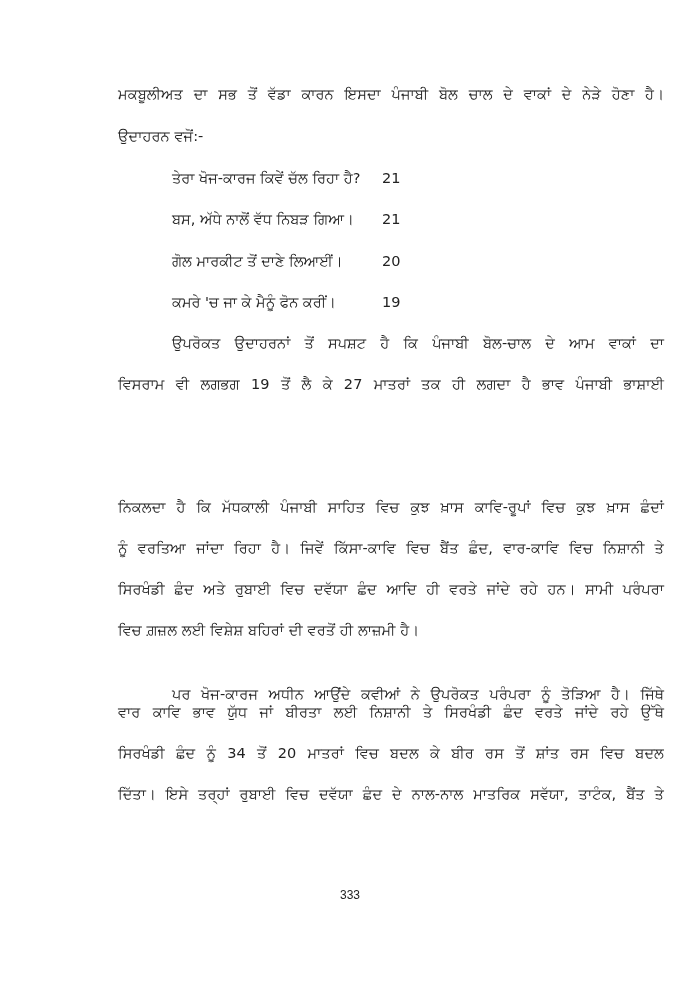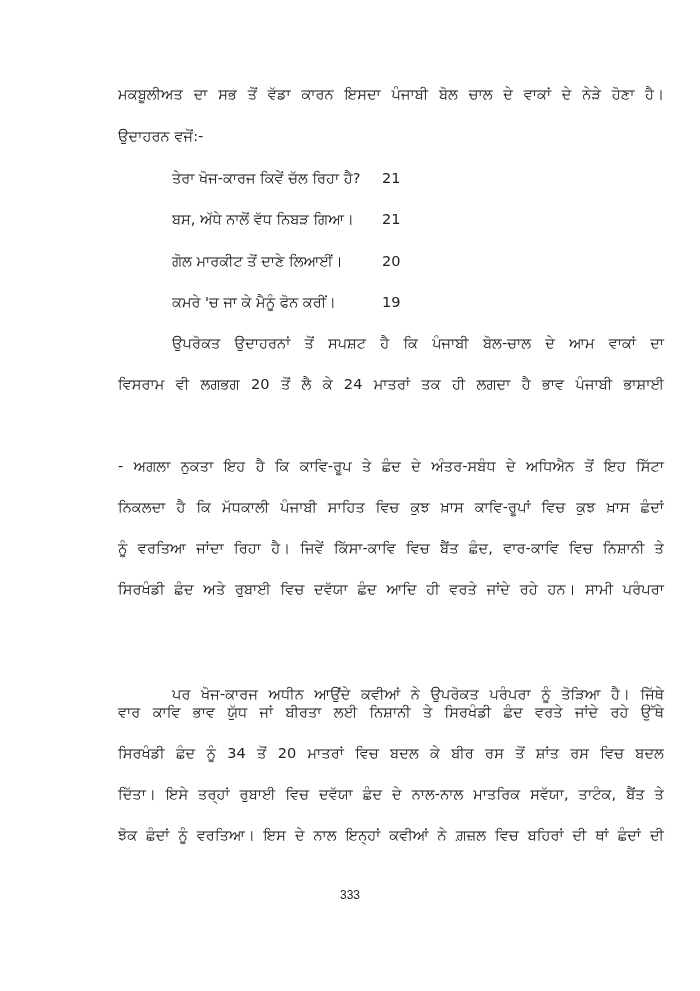--- a/index.html
+++ b/index.html
@@ -34,27 +34,26 @@
       <span class="ex" style="top:253px;">ਗੋਲ ਮਾਰਕੀਟ ਤੋਂ ਦਾਣੇ ਲਿਆਈਂ।</span>
       <span class="exnum" style="top:253px;">20</span>
     </div>
     <div>
       <span class="ex" style="top:294px;">ਕਮਰੇ 'ਚ ਜਾ ਕੇ ਮੈਨੂੰ ਫੋਨ ਕਰੀਂ।</span>
       <span class="exnum" style="top:294px;">19</span>
     </div>
   </div>
 
   <div class="line just" style="top:335px; left:172px; width:492px;">ਉਪਰੋਕਤ ਉਦਾਹਰਨਾਂ ਤੋਂ ਸਪਸ਼ਟ ਹੈ ਕਿ ਪੰਜਾਬੀ ਬੋਲ-ਚਾਲ ਦੇ ਆਮ ਵਾਕਾਂ ਦਾ</div>
-  <div class="line just" style="top:376px;">ਵਿਸਰਾਮ ਵੀ ਲਗਭਗ 20 ਤੋਂ ਲੈ ਕੇ 24 ਮਾਤਰਾਂ ਤਕ ਹੀ ਲਗਦਾ ਹੈ ਭਾਵ ਪੰਜਾਬੀ ਭਾਸ਼ਾਈ</div>
+  <div class="line just" style="top:376px;">ਵਿਸਰਾਮ ਵੀ ਲਗਭਗ 19 ਤੋਂ ਲੈ ਕੇ 27 ਮਾਤਰਾਂ ਤਕ ਹੀ ਲਗਦਾ ਹੈ ਭਾਵ ਪੰਜਾਬੀ ਭਾਸ਼ਾਈ</div>
 
-  <div class="line just" style="top:458px;">- ਅਗਲਾ ਨੁਕਤਾ ਇਹ ਹੈ ਕਿ ਕਾਵਿ-ਰੂਪ ਤੇ ਛੰਦ ਦੇ ਅੰਤਰ-ਸਬੰਧ ਦੇ ਅਧਿਐਨ ਤੋਂ ਇਹ ਸਿੱਟਾ</div>
   <div class="line just" style="top:499px;">ਨਿਕਲਦਾ ਹੈ ਕਿ ਮੱਧਕਾਲੀ ਪੰਜਾਬੀ ਸਾਹਿਤ ਵਿਚ ਕੁਝ ਖ਼ਾਸ ਕਾਵਿ-ਰੂਪਾਂ ਵਿਚ ਕੁਝ ਖ਼ਾਸ ਛੰਦਾਂ</div>
   <div class="line just" style="top:540px;">ਨੂੰ ਵਰਤਿਆ ਜਾਂਦਾ ਰਿਹਾ ਹੈ। ਜਿਵੇਂ ਕਿੱਸਾ-ਕਾਵਿ ਵਿਚ ਬੈਂਤ ਛੰਦ, ਵਾਰ-ਕਾਵਿ ਵਿਚ ਨਿਸ਼ਾਨੀ ਤੇ</div>
   <div class="line just" style="top:581px;">ਸਿਰਖੰਡੀ ਛੰਦ ਅਤੇ ਰੁਬਾਈ ਵਿਚ ਦਵੱਯਾ ਛੰਦ ਆਦਿ ਹੀ ਵਰਤੇ ਜਾਂਦੇ ਰਹੇ ਹਨ। ਸਾਮੀ ਪਰੰਪਰਾ</div>
+  <div class="line" style="top:622px;">ਵਿਚ ਗ਼ਜ਼ਲ ਲਈ ਵਿਸ਼ੇਸ਼ ਬਹਿਰਾਂ ਦੀ ਵਰਤੋਂ ਹੀ ਲਾਜ਼ਮੀ ਹੈ।</div>
 
   <div class="line just" style="top:686px; left:172px; width:492px;">ਪਰ ਖੋਜ-ਕਾਰਜ ਅਧੀਨ ਆਉਂਦੇ ਕਵੀਆਂ ਨੇ ਉਪਰੋਕਤ ਪਰੰਪਰਾ ਨੂੰ ਤੋੜਿਆ ਹੈ। ਜਿੱਥੇ</div>
   <div class="line just" style="top:704px;">ਵਾਰ ਕਾਵਿ ਭਾਵ ਯੁੱਧ ਜਾਂ ਬੀਰਤਾ ਲਈ ਨਿਸ਼ਾਨੀ ਤੇ ਸਿਰਖੰਡੀ ਛੰਦ ਵਰਤੇ ਜਾਂਦੇ ਰਹੇ ਉੱਥੇ</div>
   <div class="line just" style="top:745px;">ਸਿਰਖੰਡੀ ਛੰਦ ਨੂੰ 34 ਤੋਂ 20 ਮਾਤਰਾਂ ਵਿਚ ਬਦਲ ਕੇ ਬੀਰ ਰਸ ਤੋਂ ਸ਼ਾਂਤ ਰਸ ਵਿਚ ਬਦਲ</div>
   <div class="line just" style="top:786px;">ਦਿੱਤਾ। ਇਸੇ ਤਰ੍ਹਾਂ ਰੁਬਾਈ ਵਿਚ ਦਵੱਯਾ ਛੰਦ ਦੇ ਨਾਲ-ਨਾਲ ਮਾਤਰਿਕ ਸਵੱਯਾ, ਤਾਟੰਕ, ਬੈਂਤ ਤੇ</div>
-  <div class="line just" style="top:827px;">ਝੋਕ ਛੰਦਾਂ ਨੂੰ ਵਰਤਿਆ। ਇਸ ਦੇ ਨਾਲ ਇਨ੍ਹਾਂ ਕਵੀਆਂ ਨੇ ਗ਼ਜ਼ਲ ਵਿਚ ਬਹਿਰਾਂ ਦੀ ਥਾਂ ਛੰਦਾਂ ਦੀ</div>
 
   <div class="pagenum">333</div>
 </div>
 
 </body></html>

